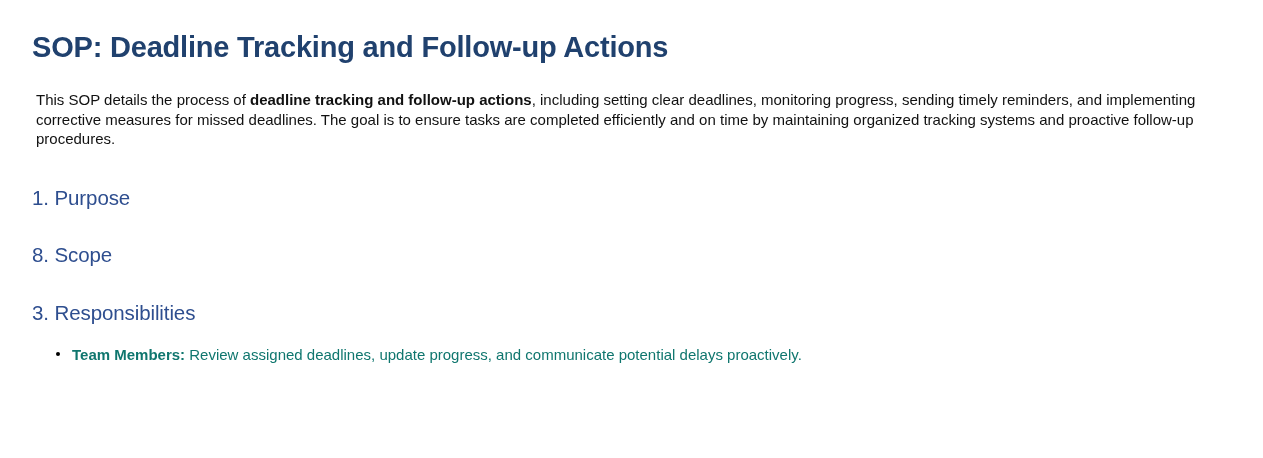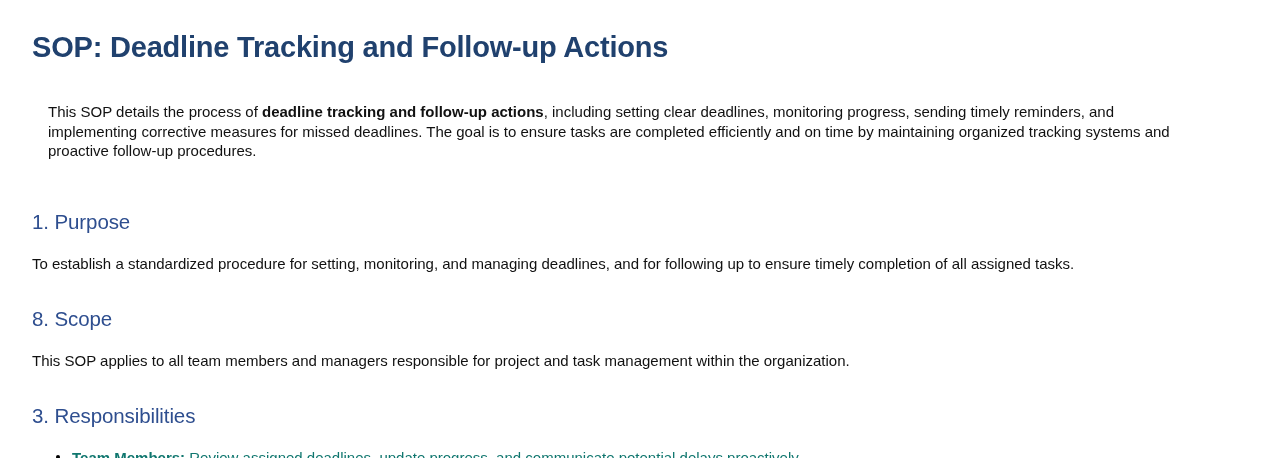--- a/index.html
+++ b/index.html
@@ -28,21 +28,21 @@
     margin: 0;
     padding-top: 30px;
     font-size: 29px;
     line-height: 1.18;
     font-weight: bold;
     letter-spacing: -0.2px;
     color: #20416e;
   }
 
   .intro {
-    margin: 16px;
+    margin: 4px;
     padding-top: 22px;
     font-size: 15px;
     line-height: 19.5px;
     color: #111111;
     max-width: 1200px;
   }
   .intro strong { font-weight: bold; }
 
   .section-heading {
     margin: 0;
@@ -91,24 +91,22 @@
 </head>
 <body>
 
 <div class="page">
 
   <h1 class="doc-title">SOP: Deadline Tracking and Follow-up Actions</h1>
 
   <p class="intro"><span>This SOP details the process of </span><strong>deadline tracking and follow-up actions</strong><span>, including setting clear deadlines, monitoring progress, sending timely reminders, and implementing corrective measures for missed deadlines. The goal is to ensure tasks are completed efficiently and on time by maintaining organized tracking systems and proactive follow-up procedures.</span></p>
 
   <h2 class="section-heading">1. Purpose</h2>
-  <p class="section-body">To establish a standardized procedure for setting, monitoring, and managing deadlines, and for following up to ensure timely completion of all assigned tasks.</p>
 
   <h2 class="section-heading">8. Scope</h2>
-  <p class="section-body">This SOP applies to all team members and managers responsible for project and task management within the organization.</p>
 
   <h2 class="section-heading">3. Responsibilities</h2>
 
   <ul class="resp-list">
     <li>
       <span class="bullet-dot"></span><span class="lead">Team Members:</span><span> Review assigned deadlines, update progress, and communicate potential delays proactively.</span>
     </li>
   </ul>
 
 </div>

